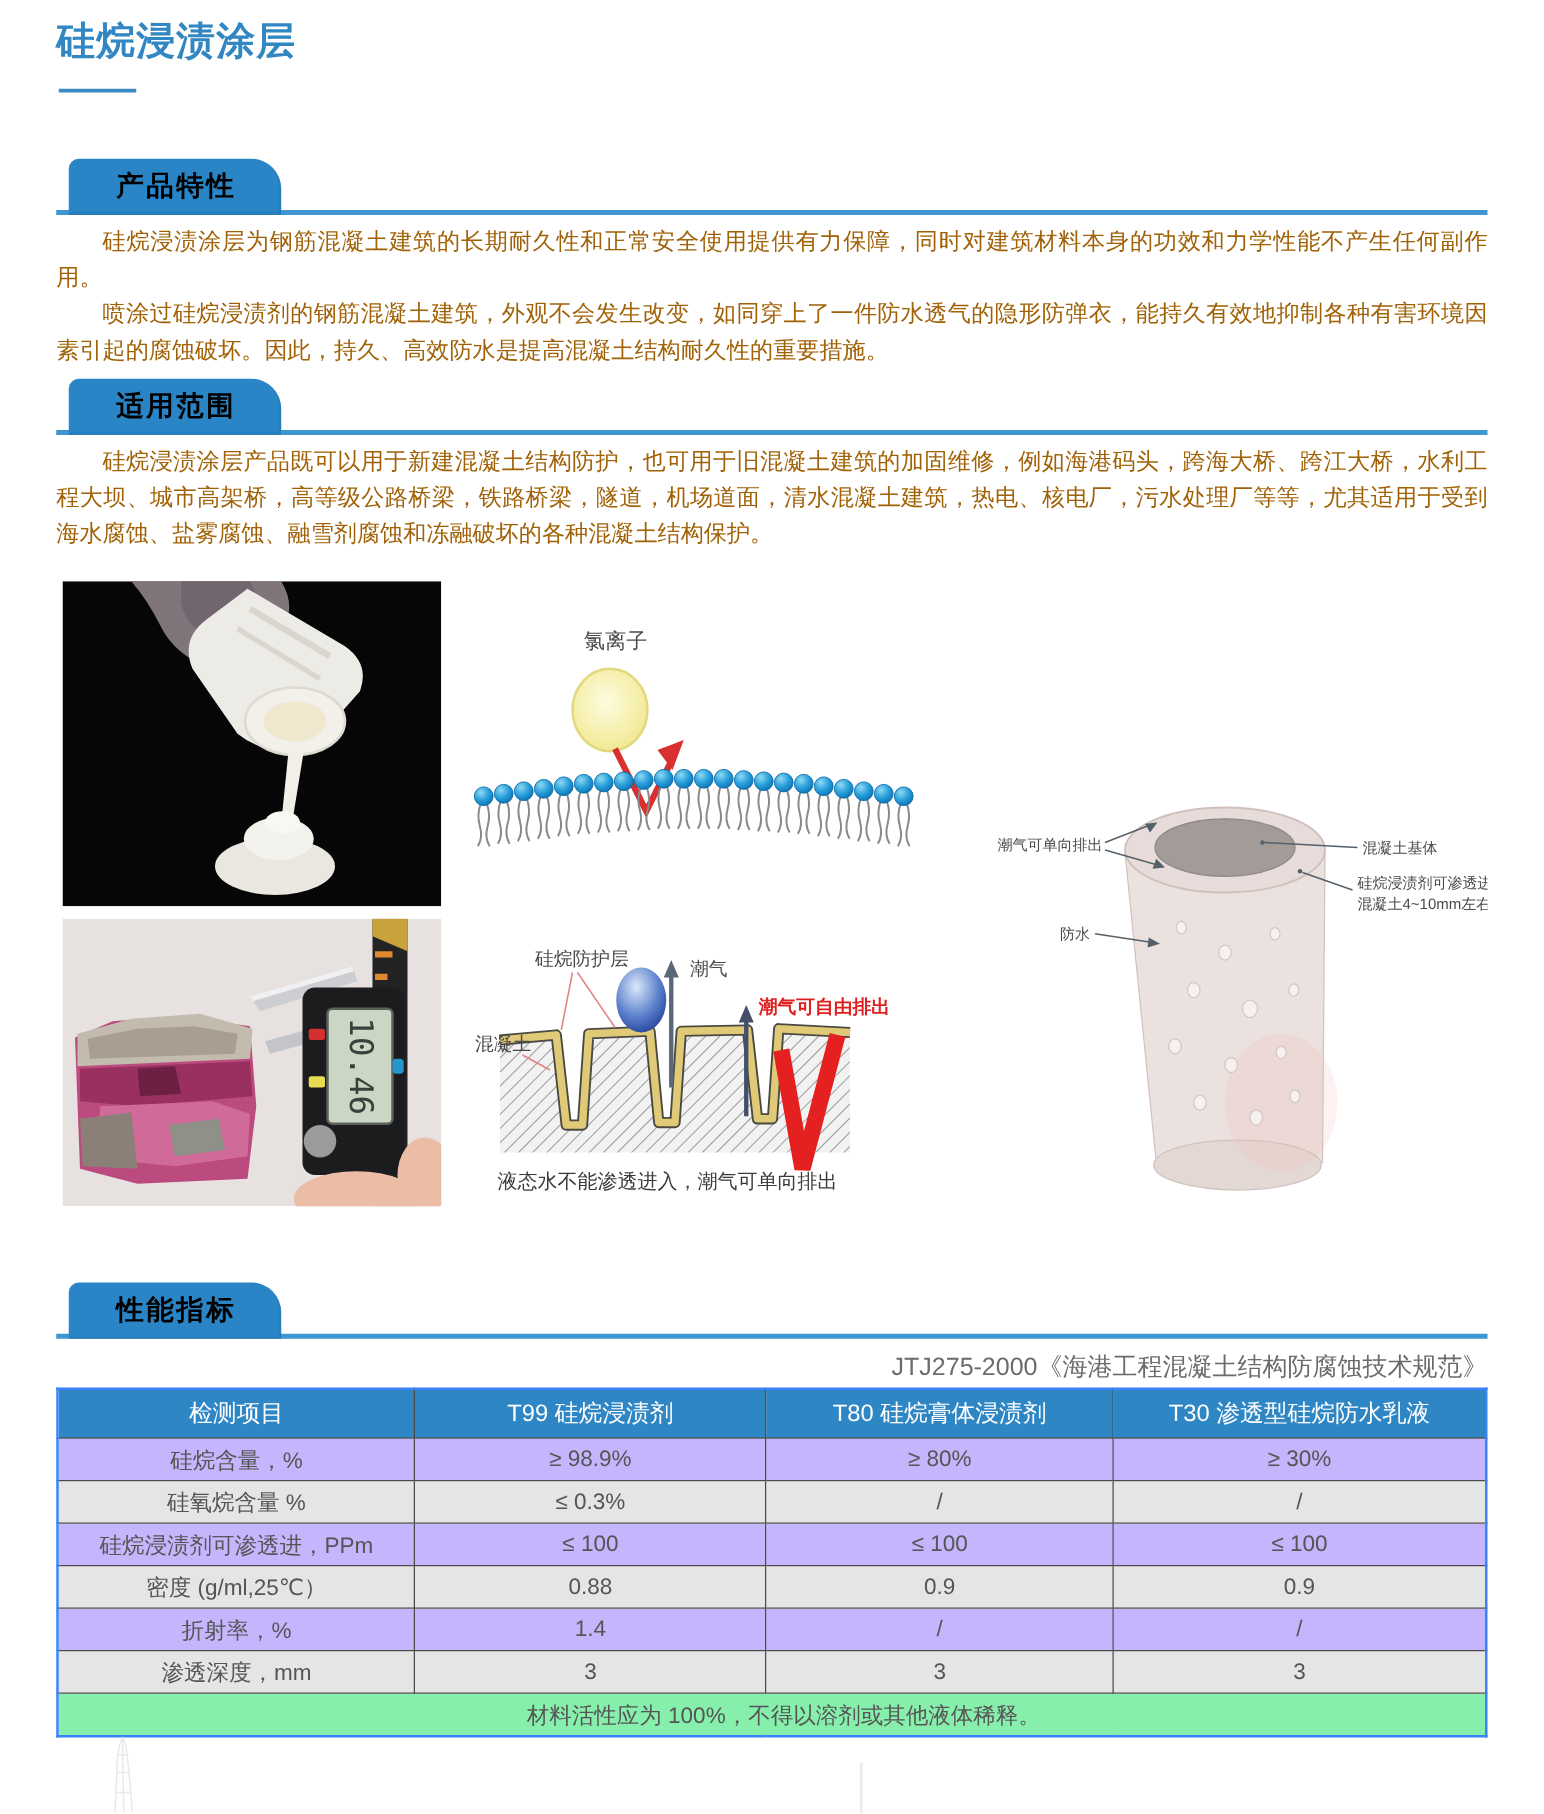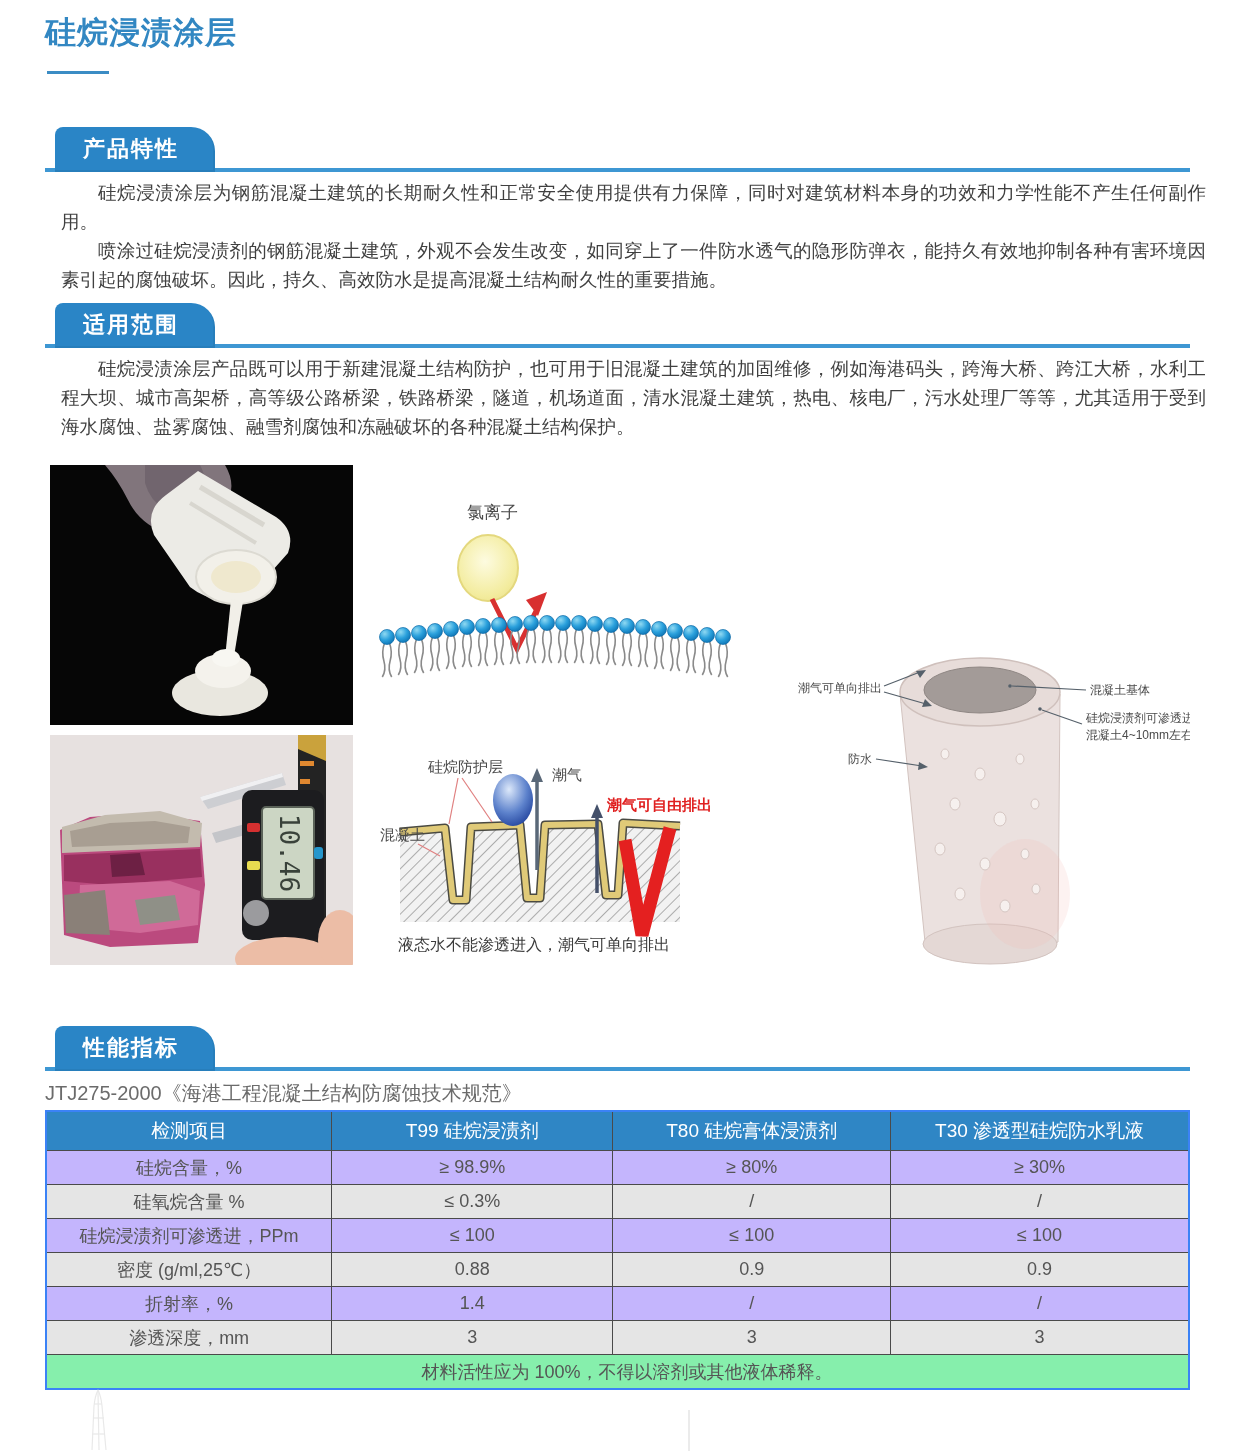--- a/index.html
+++ b/index.html
@@ -12,36 +12,36 @@
 
   .page-title{
     position:absolute;left:0;top:12px;font-size:31px;font-weight:bold;
     color:#3287c2;letter-spacing:1px;margin:0;
   }
   .title-dash{position:absolute;left:2px;top:71px;width:62px;height:3px;background:#3b8cc4;}
 
   .section{position:absolute;left:0;width:1145px;}
   .section-tab{
     position:relative;z-index:2;display:inline-block;margin-left:10px;
-    min-width:110px;padding:7px 22px 8px 28px;
-    background:#2a85c6;color:#ffffff;font-size:22px;font-weight:bold;
+    min-width:110px;padding:7px 22px 8px 38px;
+    background:#2a85c6;color:#000000;font-size:22px;font-weight:bold;
     letter-spacing:2px;border-radius:8px 24px 0 0;
     box-shadow:inset -2px -2px 0 rgba(0,0,0,0.05);
   }
   .section-rule{position:relative;z-index:1;margin-top:-4px;height:4px;background:#3e97d3;}
 
-  .body-text{position:absolute;left:16px;width:1145px;color:#404040;font-size:18.5px;line-height:29px;}
+  .body-text{position:absolute;left:0;width:1145px;color:#a16207;font-size:18.5px;line-height:29px;}
   .body-text p{margin:0;text-indent:2em;text-align:justify;}
 
   .figures{position:absolute;left:0;top:462px;width:1145px;height:505px;}
   .fig{position:absolute;}
   .fig svg{display:block;}
 
   .perf-caption{
-    position:absolute;left:0;top:1080px;width:1145px;text-align:left;
+    position:absolute;left:0;top:1080px;width:1145px;text-align:right;
     color:#6b6b6b;font-size:20px;
   }
   .spec-table-wrap{position:absolute;left:0;top:1110px;width:1145px;}
   table.spec{
     width:1145px;border-collapse:collapse;table-layout:fixed;
     border:2px solid #3b82f6;
   }
   table.spec th,table.spec td{
     border:1px solid #4a4a4a;text-align:center;vertical-align:middle;
     overflow:hidden;white-space:nowrap;
@@ -141,21 +141,21 @@
         <use href="#mol" x="252" y="141"></use>
           <use href="#mol" x="268" y="142"></use>
           <use href="#mol" x="284" y="144"></use>
         <use href="#mol" x="300" y="146"></use>
           <use href="#mol" x="316" y="148"></use>
           <use href="#mol" x="332" y="150"></use>
         <use href="#mol" x="348" y="152"></use>
       </svg>
     </div>
 
-    <div class="fig" style="left:745px;top:182px;">
+    <div class="fig" style="left:745px;top:170px;">
       <svg width="400" height="330" viewBox="0 0 400 330">
         <path d="M110,50 L135,298 Q200,325 268,298 L270,50 Z" fill="#ebe1df" stroke="#d2c3bf" stroke-width="1"></path>
         <ellipse cx="200" cy="300" rx="67" ry="20" fill="#e4d8d5" stroke="#d2c3bf" stroke-width="1"></ellipse>
         <ellipse cx="190" cy="48" rx="80" ry="34" fill="#e7dcd9" stroke="#cfc0bc" stroke-width="1.5"></ellipse>
         <ellipse cx="190" cy="46" rx="56" ry="23" fill="#a39b98"></ellipse>
         <ellipse cx="190" cy="46" rx="56" ry="23" fill="none" stroke="#8f8784" stroke-width="1"></ellipse>
         <ellipse cx="235" cy="250" rx="45" ry="55" fill="#f2b8b0" opacity="0.18"></ellipse>
         <g fill="#f6f0ee" stroke="#d5c6c2" stroke-width="1">
           <ellipse cx="155" cy="110" rx="4" ry="5"></ellipse>
             <ellipse cx="190" cy="130" rx="5" ry="6"></ellipse>

